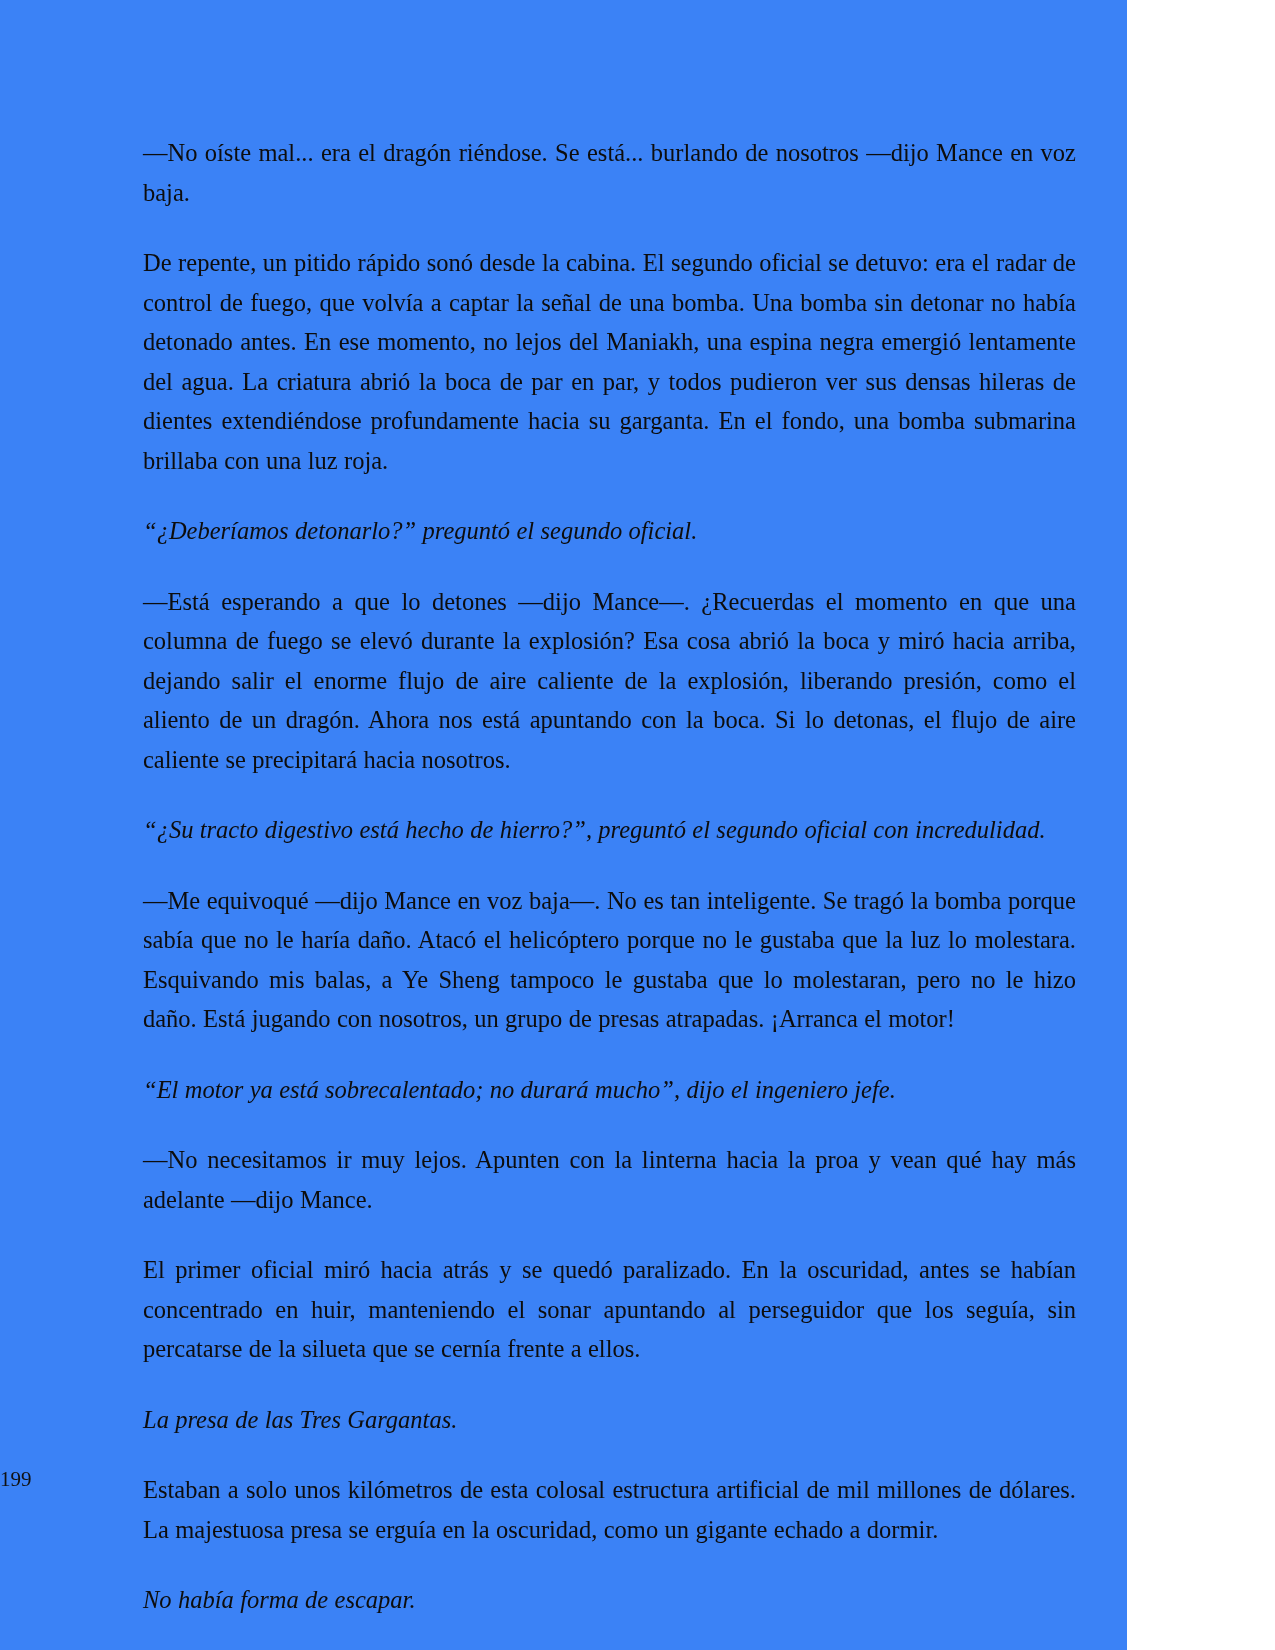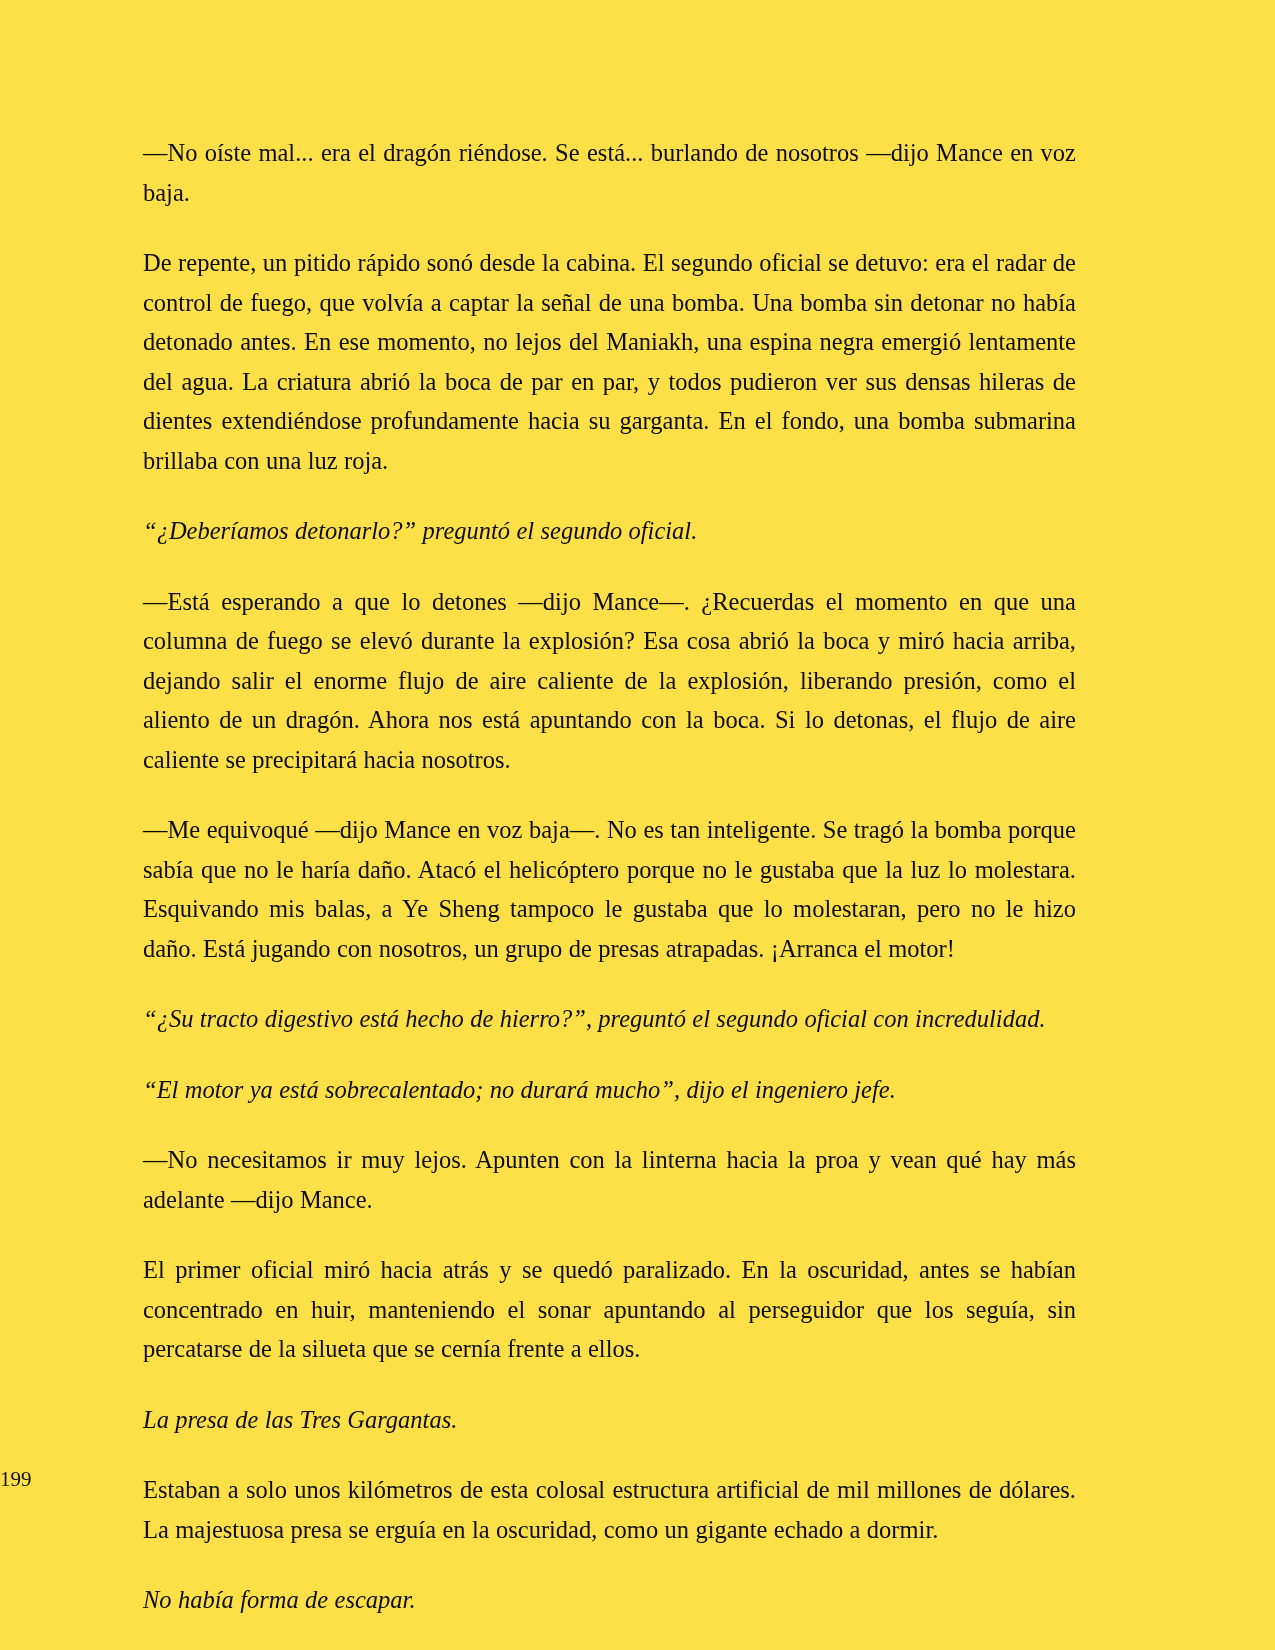--- a/index.html
+++ b/index.html
@@ -10,23 +10,23 @@
   }
   body {
     width: 1275px;
     height: 1650px;
     font-family: "Liberation Serif", "DejaVu Serif", serif;
     color: #000000;
     -webkit-font-smoothing: antialiased;
   }
   .page {
     position: relative;
-    width: 1275px;
+    width: 1127px;
     height: 1650px;
-    background: #fde047;
+    background: #3b82f6;
     box-sizing: border-box;
     overflow: hidden;
   }
   .text-column {
     position: absolute;
     left: 143px;
     top: 133px;
     width: 933px;
   }
   .para {
@@ -62,22 +62,22 @@
 </head>
 <body>
 
 <div class="page">
 
   <div class="text-column">
     <p class="para">—No oíste mal... era el dragón riéndose. Se está... burlando de nosotros —dijo Mance en voz baja.</p>
     <p class="para">De repente, un pitido rápido sonó desde la cabina. El segundo oficial se detuvo: era el radar de control de fuego, que volvía a captar la señal de una bomba. Una bomba sin detonar no había detonado antes. En ese momento, no lejos del Maniakh, una espina negra emergió lentamente del agua. La criatura abrió la boca de par en par, y todos pudieron ver sus densas hileras de dientes extendiéndose profundamente hacia su garganta. En el fondo, una bomba submarina brillaba con una luz roja.</p>
     <p class="para short">“¿Deberíamos detonarlo?” preguntó el segundo oficial.</p>
     <p class="para">—Está esperando a que lo detones —dijo Mance—. ¿Recuerdas el momento en que una columna de fuego se elevó durante la explosión? Esa cosa abrió la boca y miró hacia arriba, dejando salir el enorme flujo de aire caliente de la explosión, liberando presión, como el aliento de un dragón. Ahora nos está apuntando con la boca. Si lo detonas, el flujo de aire caliente se precipitará hacia nosotros.</p>
+    <p class="para short">“¿Su tracto digestivo está hecho de hierro?”, preguntó el segundo oficial con incredulidad.</p>
     <p class="para">—Me equivoqué —dijo Mance en voz baja—. No es tan inteligente. Se tragó la bomba porque sabía que no le haría daño. Atacó el helicóptero porque no le gustaba que la luz lo molestara. Esquivando mis balas, a Ye Sheng tampoco le gustaba que lo molestaran, pero no le hizo daño. Está jugando con nosotros, un grupo de presas atrapadas. ¡Arranca el motor!</p>
-    <p class="para short">“¿Su tracto digestivo está hecho de hierro?”, preguntó el segundo oficial con incredulidad.</p>
     <p class="para short">“El motor ya está sobrecalentado; no durará mucho”, dijo el ingeniero jefe.</p>
     <p class="para">—No necesitamos ir muy lejos. Apunten con la linterna hacia la proa y vean qué hay más adelante —dijo Mance.</p>
     <p class="para">El primer oficial miró hacia atrás y se quedó paralizado. En la oscuridad, antes se habían concentrado en huir, manteniendo el sonar apuntando al perseguidor que los seguía, sin percatarse de la silueta que se cernía frente a ellos.</p>
     <p class="para short">La presa de las Tres Gargantas.</p>
     <p class="para">Estaban a solo unos kilómetros de esta colosal estructura artificial de mil millones de dólares. La majestuosa presa se erguía en la oscuridad, como un gigante echado a dormir.</p>
     <p class="para short">No había forma de escapar.</p>
   </div>
 
   <div class="page-number">199</div>
 

